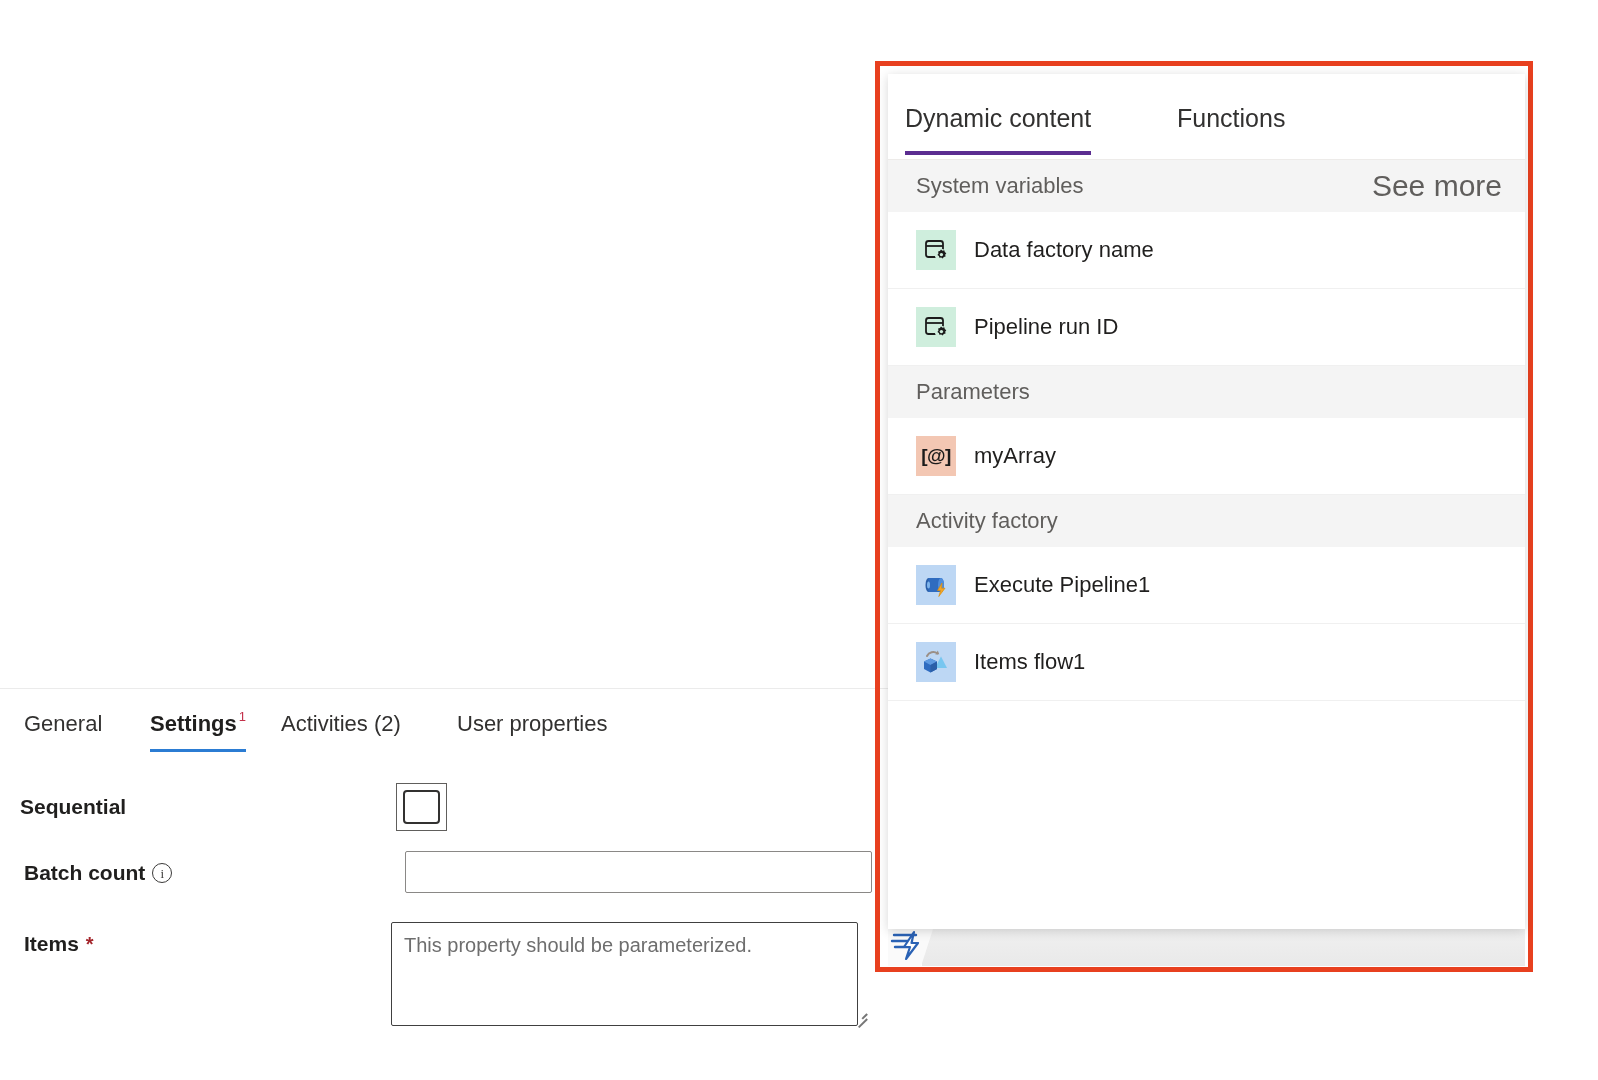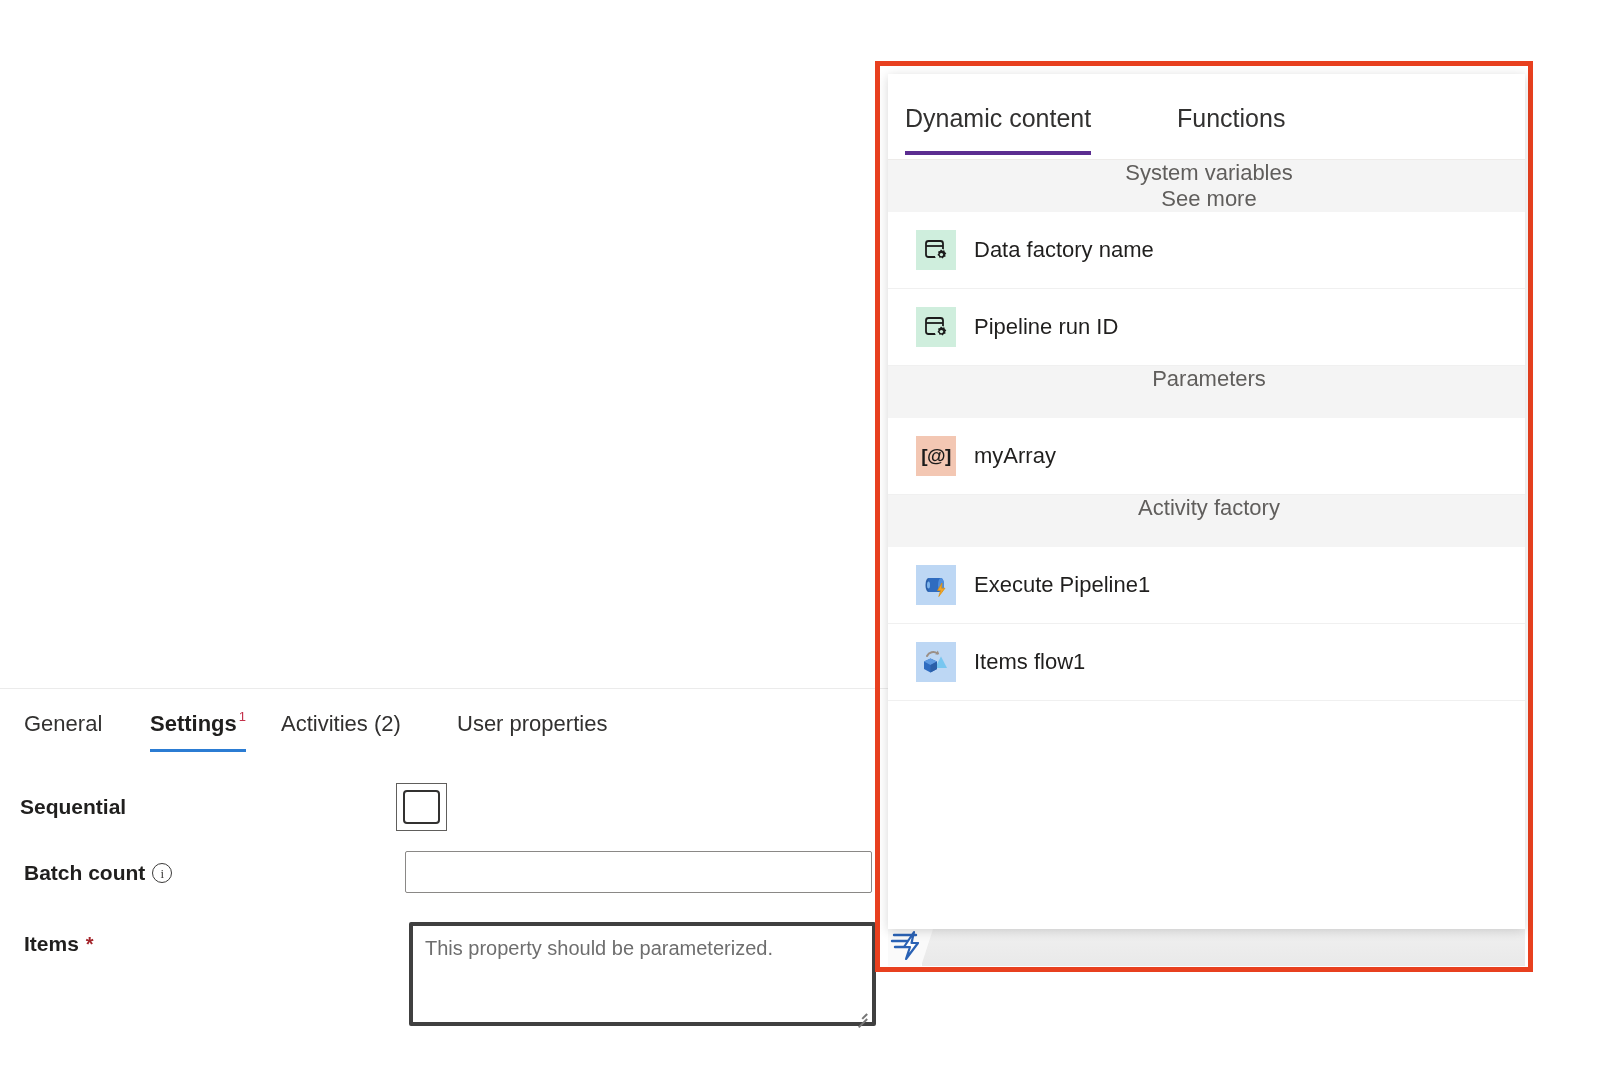--- a/index.html
+++ b/index.html
@@ -71,22 +71,22 @@
 
   .text-input {
     position: absolute; left: 405px; top: 851px; width: 467px; height: 42px;
     border: 1px solid #8a8886; border-radius: 2px; background: #fff;
     font-size: 19px; color: #323130; padding: 0 10px;
     font-family: "Liberation Sans", sans-serif;
   }
   .text-input::placeholder { color: #a19f9d; }
 
   .textarea-box {
-    position: absolute; left: 409px; top: 922px; width: 467px; height: 104px;
-    border: 4px solid #404040; border-radius: 2px; background: #fff;
+    position: absolute; left: 391px; top: 922px; width: 467px; height: 104px;
+    border: 1px solid #404040; border-radius: 2px; background: #fff;
     font-size: 20px; color: #323130;
     padding: 9px 12px; resize: none;
     font-family: "Liberation Sans", sans-serif; line-height: 1.35;
   }
   .textarea-box::placeholder { color: #6e6e6e; }
   .resize-grip {
     position: absolute; left: 851px; top: 1006px; width: 16px; height: 16px;
     pointer-events: none;
   }
   .resize-grip i {
@@ -137,23 +137,23 @@
   #dyn-tab-functions { left: 289px; }
   .dyn-tab .dyn-underline {
     position: absolute; left: 0; bottom: 0; height: 4px; width: 100%;
     background: #5b2d90;
   }
 
   .section-header {
     height: 52px; background: #f4f4f4;
     display: flex; align-items: center; justify-content: space-between;
     padding: 0 23px 0 28px;
-    font-size: 22px; color: #605e5c; flex-direction: column;
-  }
-  .section-header .see-more { font-size: 22px; color: #605e5c; cursor: pointer; }
+    font-size: 22px; color: #605e5c;
+  }
+  .section-header .see-more { font-size: 30px; color: #605e5c; cursor: pointer; }
 
   .dyn-row {
     height: 77px; display: flex; align-items: center;
     padding-left: 28px; gap: 18px;
     border-bottom: 1px solid #f0f0f0; background: #fff; cursor: pointer;
   }
   .dyn-row .row-label { font-size: 22px; color: #201f1e; }
   .icon-box {
     width: 40px; height: 40px; flex: 0 0 40px;
     display: flex; align-items: center; justify-content: center;

